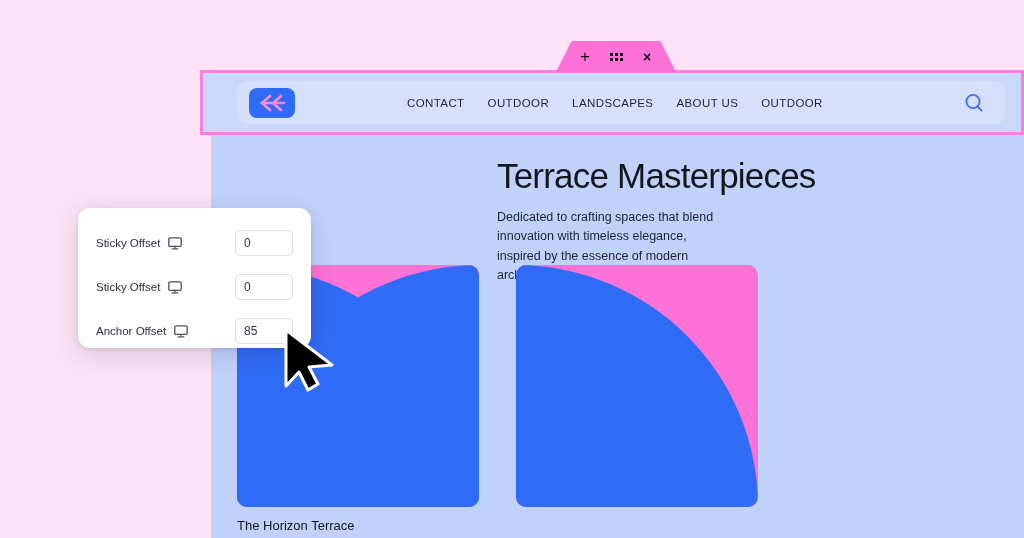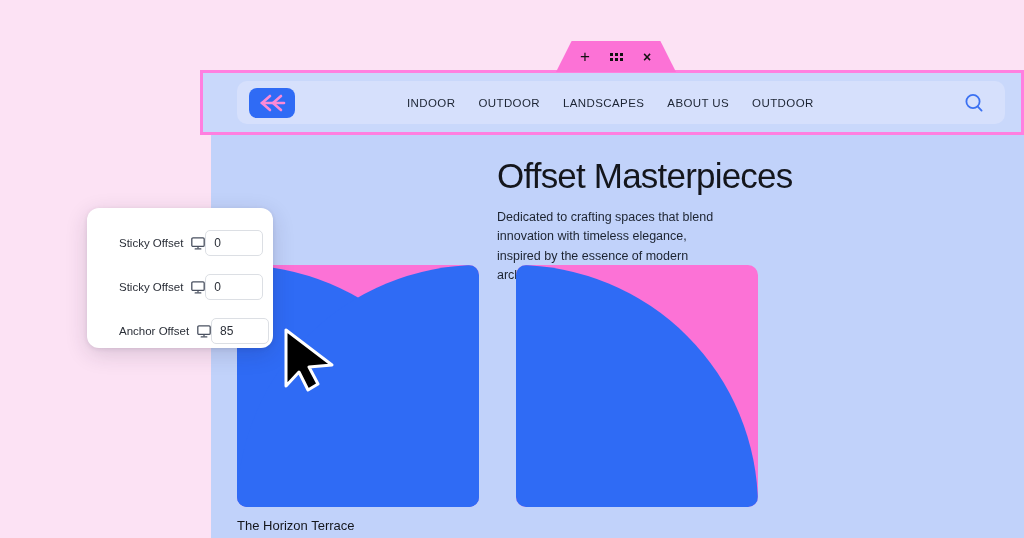--- a/index.html
+++ b/index.html
@@ -171,28 +171,27 @@
     margin-top: 11px;
     font-size: 13px;
     color: #14161c;
   }
 
   
   #settings-panel {
     position: absolute;
     left: 78px;
     top: 208px;
-    width: 186px;
+    width: 233px;
     height: 140px;
     background: #ffffff;
     border-radius: 12px;
     box-shadow: 0 6px 22px rgba(40, 30, 60, 0.16), 0 1px 4px rgba(40,30,60,0.10);
-    padding: 13px 32px;
+    padding: 13px 18px;
     z-index: 12;
-    margin-left: 9px;
   }
   .setting-row {
     display: flex;
     align-items: center;
     height: 44px;
   }
   .setting-label {
     font-size: 11.5px;
     color: #2b2f38;
     white-space: nowrap;
@@ -224,21 +223,21 @@
   }
 </style>
 </head>
 <body>
 
 <div id="canvas">
 
   <div id="page-body">
 
     <div id="hero">
-      <div id="hero-title">Offset Masterpieces</div>
+      <div id="hero-title">Terrace Masterpieces</div>
       <div id="hero-sub">Dedicated to crafting spaces that blend innovation with timeless elegance, inspired by the essence of modern architecture.</div>
     </div>
 
     <div id="gallery">
 
       <div class="card">
         <div class="thumb">
           <svg viewBox="0 0 242 242" preserveAspectRatio="none" aria-hidden="true">
             <rect x="0" y="0" width="242" height="242" fill="#fc72d6"></rect>
             <path d="M0,242 L0,0 A242,242 0 0 1 242,242 Z" fill="#2f6bf5" transform="translate(0,0)"></path>
@@ -270,21 +269,21 @@
         <svg width="30" height="20" viewBox="0 0 30 20" aria-hidden="true">
           <g stroke="#fc8ad6" stroke-width="2.6" fill="none" stroke-linecap="round">
             <path d="M13 3 L5 10 L13 17"></path>
             <path d="M24 3 L16 10 L24 17"></path>
             <path d="M5 10 L27 10"></path>
           </g>
         </svg>
       </div>
 
       <div id="nav-links">
-        <span class="nav-link">INDOOR</span>
+        <span class="nav-link">CONTACT</span>
         <span class="nav-link">OUTDOOR</span>
         <span class="nav-link">LANDSCAPES</span>
         <span class="nav-link">ABOUT US</span>
         <span class="nav-link">OUTDOOR</span>
       </div>
 
       <div id="search-btn">
         <svg width="22" height="22" viewBox="0 0 22 22" aria-hidden="true">
           <circle cx="10" cy="9.5" r="6.6" fill="none" stroke="#3b71f2" stroke-width="1.8"></circle>
           <line x1="14.8" y1="14.6" x2="18.6" y2="18.6" stroke="#3b71f2" stroke-width="1.8" stroke-linecap="round"></line>

